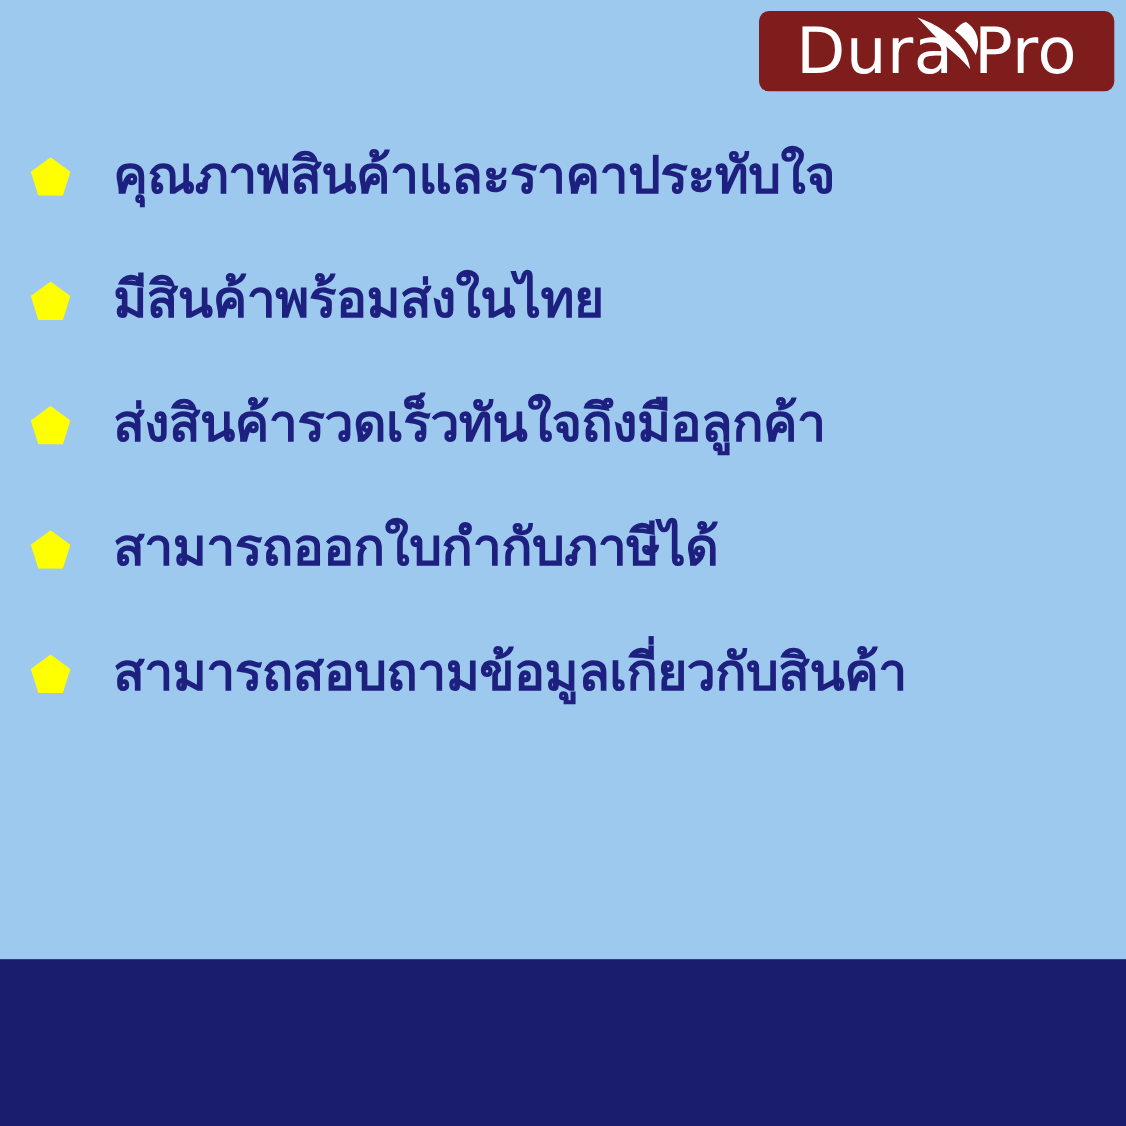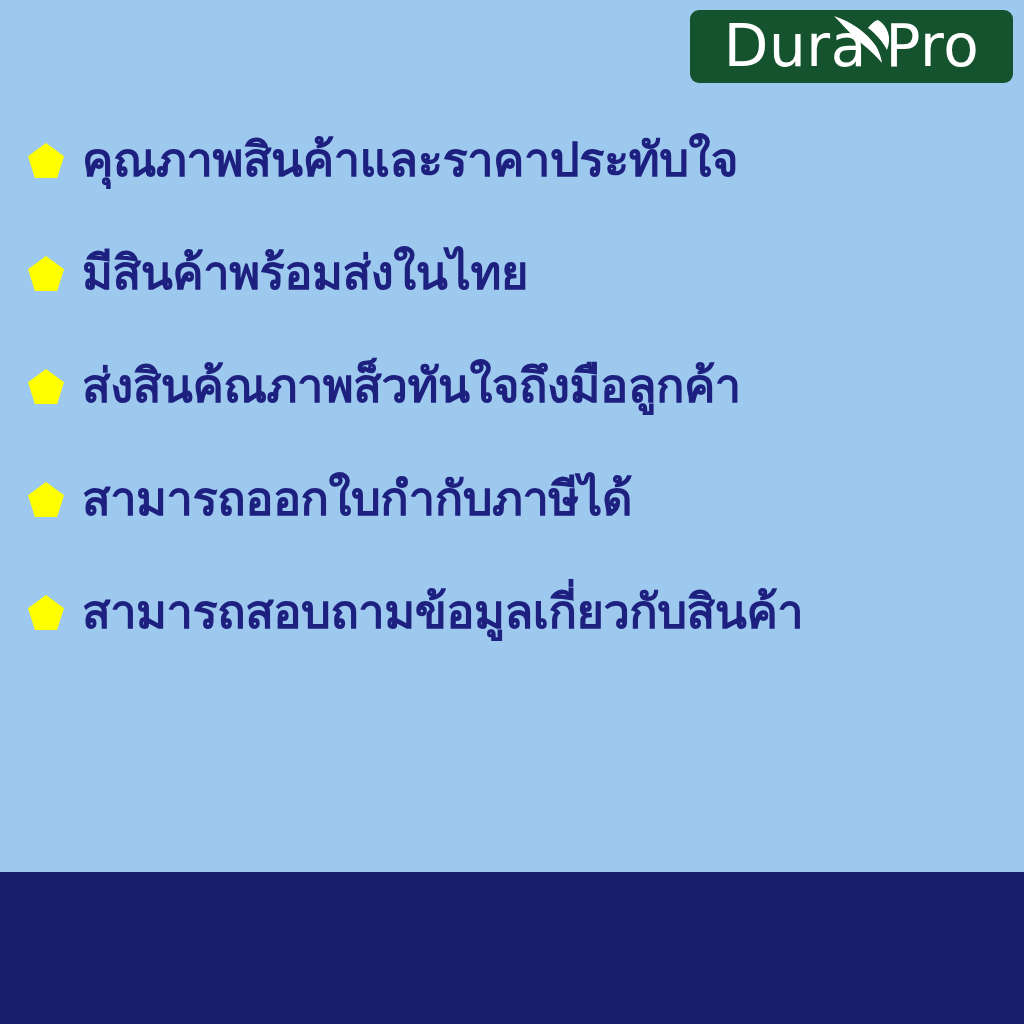--- a/index.html
+++ b/index.html
@@ -29,21 +29,21 @@
     height: 152px;
     background: #1a1c6e;
   }
   
   #logo-badge {
     position: absolute;
     left: 690px;
     top: 10px;
     width: 323px;
     height: 73px;
-    background: #14532d;
+    background: #7f1d1d;
     border-radius: 9px;
     overflow: hidden;
   }
   #logo-wordmark {
     position: absolute;
     left: 0;
     top: 0;
     width: 323px;
     height: 73px;
     color: #ffffff;
@@ -87,20 +87,21 @@
   }
   .feature-text {
     flex: 1 1 auto;
     color: #1e2080;
     font-family: "DejaVu Sans", "Liberation Sans", sans-serif;
     font-size: 47px;
     font-weight: 700;
     line-height: 1.08;
     letter-spacing: -0.5px;
     white-space: nowrap;
+    margin-left: 21px;
   }
 </style>
 </head>
 <body>
 
 <div id="poster">
 
   <div id="logo-badge">
     <div id="logo-wordmark">Dura Pro</div>
     <svg id="logo-swoosh" viewBox="0 0 64 52" xmlns="http://www.w3.org/2000/svg">
@@ -122,21 +123,21 @@
       <svg class="bullet-pentagon" viewBox="0 0 36 35" xmlns="http://www.w3.org/2000/svg">
         <polygon points="18,0 36,13.2 29.1,35 6.9,35 0,13.2" fill="#ffff00"></polygon>
       </svg>
       <div class="feature-text">มีสินค้าพร้อมส่งในไทย</div>
     </div>
 
     <div class="feature-row">
       <svg class="bullet-pentagon" viewBox="0 0 36 35" xmlns="http://www.w3.org/2000/svg">
         <polygon points="18,0 36,13.2 29.1,35 6.9,35 0,13.2" fill="#ffff00"></polygon>
       </svg>
-      <div class="feature-text">ส่งสินค้ณภาพส็วทันใจถึงมือลูกค้า</div>
+      <div class="feature-text">ส่งสินค้ารวดเร็วทันใจถึงมือลูกค้า</div>
     </div>
 
     <div class="feature-row">
       <svg class="bullet-pentagon" viewBox="0 0 36 35" xmlns="http://www.w3.org/2000/svg">
         <polygon points="18,0 36,13.2 29.1,35 6.9,35 0,13.2" fill="#ffff00"></polygon>
       </svg>
       <div class="feature-text">สามารถออกใบกำกับภาษีได้</div>
     </div>
 
     <div class="feature-row">

